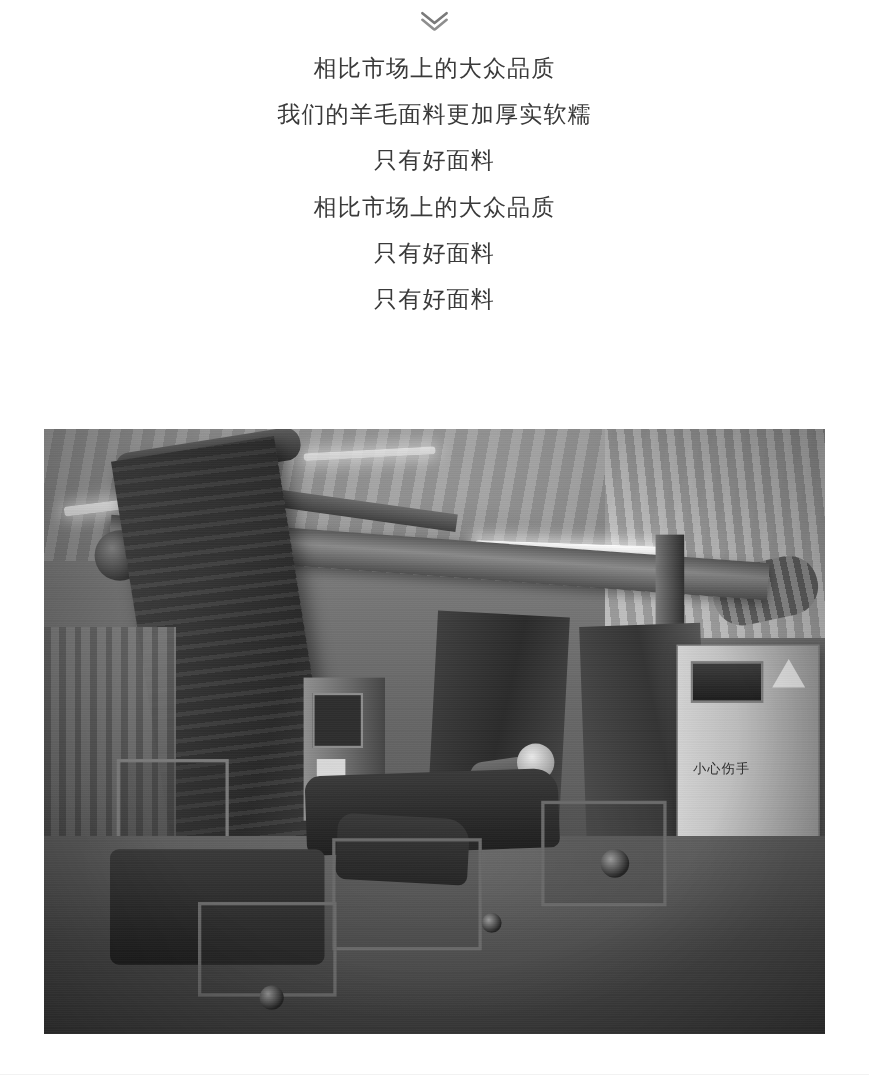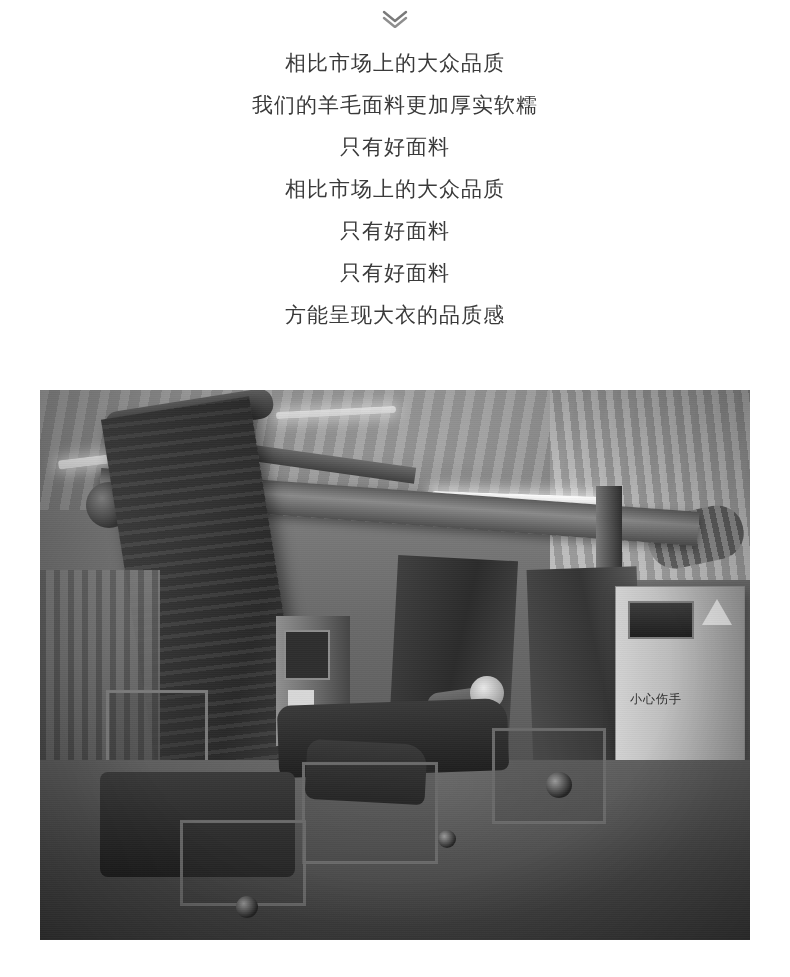--- a/index.html
+++ b/index.html
@@ -396,21 +396,20 @@
     </span>
   </div>
 
   <div class="copy-block">
     <div class="copy-line">相比市场上的大众品质</div>
     <div class="copy-line">我们的羊毛面料更加厚实软糯</div>
     <div class="copy-line">只有好面料</div>
     <div class="copy-line">相比市场上的大众品质</div>
     <div class="copy-line">只有好面料</div>
     <div class="copy-line">只有好面料</div>
-    <div class="copy-line">方能呈现大衣的品质感</div>
   </div>
 
   <div class="photo-frame">
     <div class="photo">
       <div class="ph-bg"></div>
       <div class="ph-ceiling"></div>
       <div class="ph-rightwall"></div>
 
       <div class="tube t1"></div>
       <div class="tube t2"></div>

